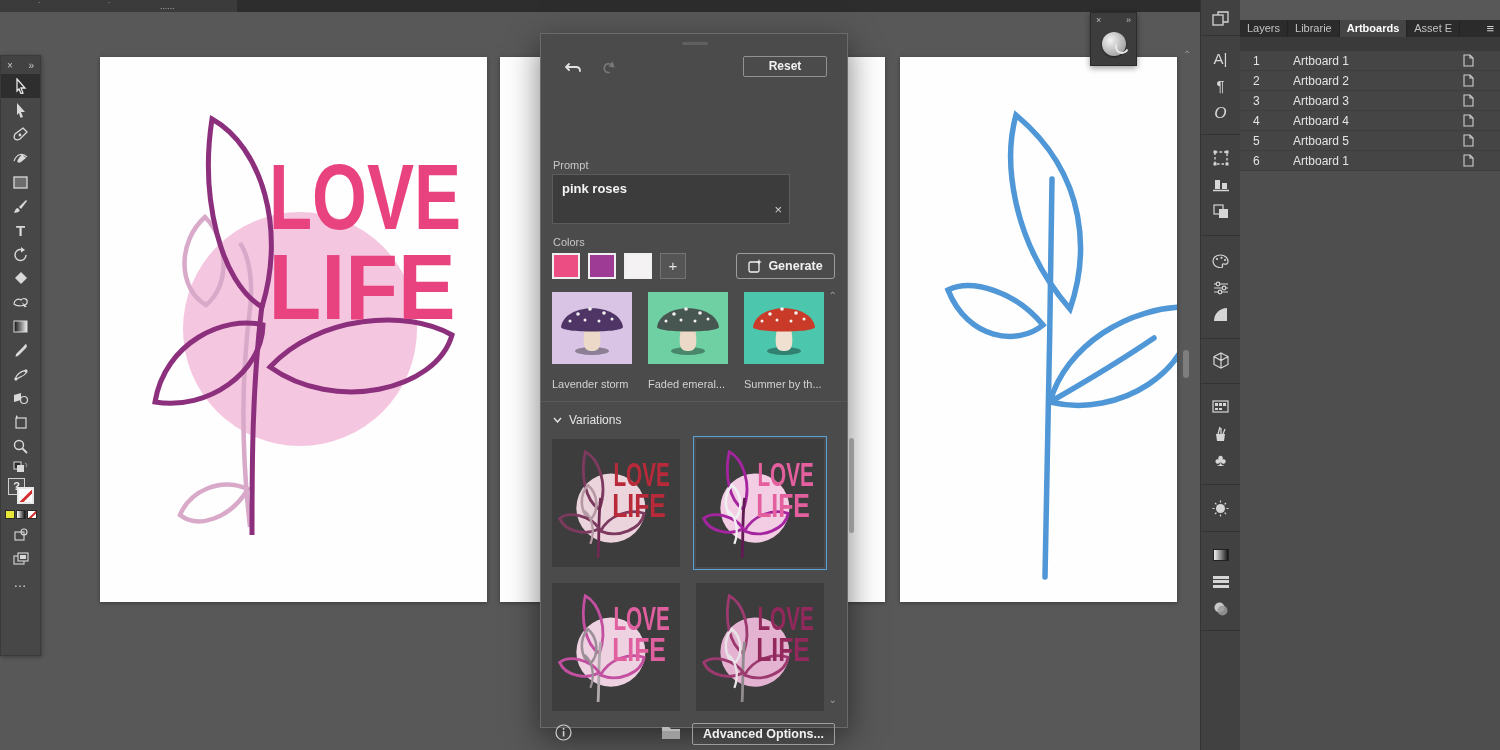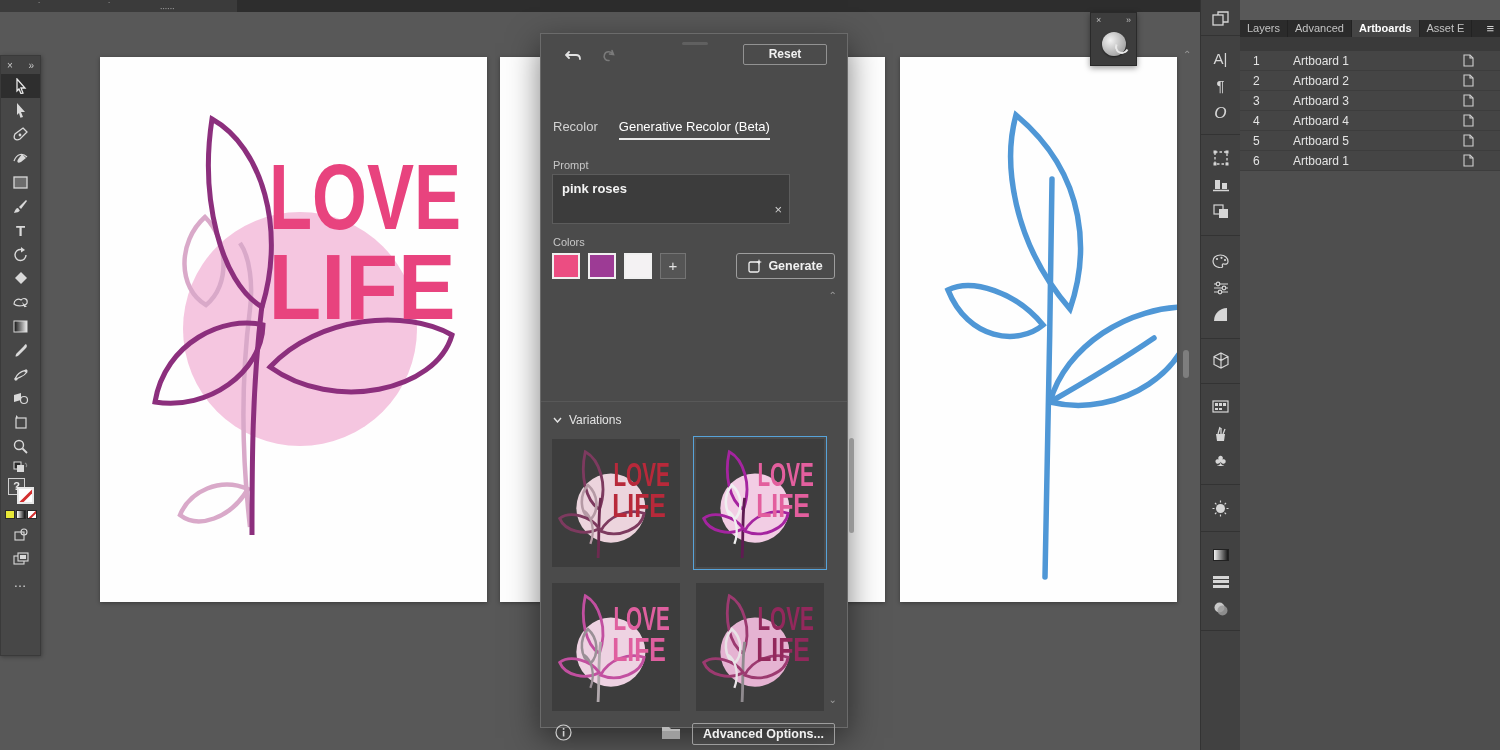--- a/index.html
+++ b/index.html
@@ -34,21 +34,21 @@
 
   
   .floatpanel { left:1090px; top:12px; width:47px; height:54px; background:#3d3d3d; border:1px solid #2a2a2a; box-shadow:0 2px 6px rgba(0,0,0,.4); }
   .floatpanel .head { height:14px; display:flex; justify-content:space-between; align-items:center; padding:0 5px; color:#bdbdbd; font-size:9px; }
   .sphere { margin:5px auto 0; width:24px; height:24px; border-radius:50%; background:radial-gradient(circle at 35% 35%, #f2f2f2, #b9b9b9 55%, #8a8a8a); box-shadow:0 1px 2px rgba(0,0,0,.5); position:relative; }
   .sphere::after { content:""; position:absolute; right:-3px; bottom:2px; width:10px; height:10px; border:2px solid #e8e8e8; border-color:transparent transparent #e8e8e8 #e8e8e8; border-radius:50%; transform:rotate(-20deg); }
 
   
   .dialog { left:540px; top:33px; width:308px; height:695px; background:#4b4b4b; border:1px solid #6b6b6b; box-shadow:0 10px 30px rgba(0,0,0,.5); color:#e3e3e3; }
   .notch { position:absolute; left:141px; top:8px; width:26px; height:3px; background:#606060; border-radius:2px; }
-  .dlg-head { position:absolute; left:0; top:8px; width:100%; height:34px; }
+  .dlg-head { position:absolute; left:0; top:20px; width:100%; height:34px; }
   .undo { position:absolute; left:24px; top:6px; font-size:17px; color:#e2e2e2; }
   .redo { position:absolute; left:60px; top:6px; font-size:17px; color:#7a7a7a; }
   .reset-btn { position:absolute; right:20px; top:2px; width:84px; height:21px; border:1px solid #929292; border-radius:2px; background:transparent; color:#f1f1f1; font-size:12px; font-weight:bold; text-align:center; line-height:19px; }
   .dlg-tabs { position:absolute; left:12px; top:85px; display:flex; gap:21px; font-size:13px; }
   .dlg-tab { color:#d2d2d2; padding-bottom:4px; }
   .dlg-tab.active { color:#ffffff; border-bottom:2px solid #e9e9e9; }
   .lbl { position:absolute; font-size:11px; color:#c7c7c7; }
   .prompt-box { position:absolute; left:11px; top:140px; width:238px; height:50px; background:#3c3c3c; border:1px solid #5c5c5c; }
   .prompt-box .val { position:absolute; left:9px; top:6px; font-size:13px; font-weight:bold; color:#f3f3f3; }
   .prompt-box .clear { position:absolute; right:7px; bottom:6px; color:#cfcfcf; font-size:13px; }
@@ -323,24 +323,20 @@
         </svg>
     </span>
     <span class="redo">
       <svg width="14" height="14" viewBox="0 0 14 14">
           <path d="M12 5 C10 2 5 2 3.5 5.5 C2 9 5 12 8 11.5 M11 1.5 L12.5 5.5 L8.5 5" fill="none" stroke="#7a7a7a" stroke-width="1.6" stroke-linecap="round"></path>
         </svg>
     </span>
     <div class="reset-btn">Reset</div>
   </div>
 
-  <div class="dlg-tabs">
-    <span class="dlg-tab">Recolor</span>
-    <span class="dlg-tab active">Generative Recolor (Beta)</span>
-  </div>
 
   <span class="lbl" style="left:12px; top:125px">Prompt</span>
   <div class="prompt-box">
     <span class="val">pink roses</span>
     <span class="clear">×</span>
   </div>
 
   <span class="lbl" style="left:12px; top:202px">Colors</span>
   <div class="swatchrow">
     <div class="swatch" style="background:#ec4d82"></div>
@@ -349,20 +345,40 @@
     <div class="addswatch">+</div>
   </div>
   <div class="gen-btn">
     <svg width="14" height="14" viewBox="0 0 14 14">
         <rect x="1" y="3" width="10" height="10" rx="1.5" fill="none" stroke="#f1f1f1" stroke-width="1.3"></rect>
         <path d="M11 0 L11.8 2.2 L14 3 L11.8 3.8 L11 6 L10.2 3.8 L8 3 L10.2 2.2 Z" fill="#f1f1f1"></path>
       </svg>
     <span>Generate</span>
   </div>
 
+  <div class="presets">
+    <div class="preset">
+      <svg class="pthumb" viewBox="0 0 80 72" preserveAspectRatio="xMidYMid slice" style="--bg:#d9c4e6; --cap:#4f3566; --stem:#ecd9c8">
+          <use href="#mush" width="80" height="80" y="-4"></use>
+        </svg>
+      <div class="plabel">Lavender storm</div>
+    </div>
+    <div class="preset">
+      <svg class="pthumb" viewBox="0 0 80 72" preserveAspectRatio="xMidYMid slice" style="--bg:#6fd0a4; --cap:#475651; --stem:#ecd9c8">
+          <use href="#mush" width="80" height="80" y="-4"></use>
+        </svg>
+      <div class="plabel">Faded emeral...</div>
+    </div>
+    <div class="preset">
+      <svg class="pthumb" viewBox="0 0 80 72" preserveAspectRatio="xMidYMid slice" style="--bg:#4cc7ad; --cap:#c93a28; --stem:#f0e0d0">
+          <use href="#mush" width="80" height="80" y="-4"></use>
+        </svg>
+      <div class="plabel">Summer by th...</div>
+    </div>
+  </div>
   <span class="scroll-chev" style="right:10px; top:256px">⌃</span>
 
   <div class="divider"></div>
 
   <div class="var-head">
     <svg width="9" height="6" viewBox="0 0 9 6">
         <path d="M1 1 L4.5 5 L8 1" fill="none" stroke="#e4e4e4" stroke-width="1.4"></path>
       </svg>
     <span>Variations</span>
   </div>
@@ -524,21 +540,21 @@
         <circle cx="6.5" cy="6.5" r="5" fill="#c9c9c9"></circle>
         <circle cx="9.5" cy="9.5" r="5" fill="#9a9a9a" fill-opacity=".85"></circle>
       </svg>
   </div>
   <div class="dsep" style="margin-top:8px"></div>
 </div>
 
 <div class="abs rightpanel">
   <div class="rp-tabs">
     <div class="rp-tab">Layers</div>
-    <div class="rp-tab">Advanced</div>
+    <div class="rp-tab">Librarie</div>
     <div class="rp-tab active">Artboards</div>
     <div class="rp-tab">Asset E</div>
   </div>
   <span class="rp-menu">≡</span>
   <div class="rp-gap"></div>
   <div class="rp-list">
     <div class="rp-row">
       <span class="num">1</span>
       <span class="nm">Artboard 1</span>
       <span class="dicon"><svg width="11" height="13" viewBox="0 0 11 13">

